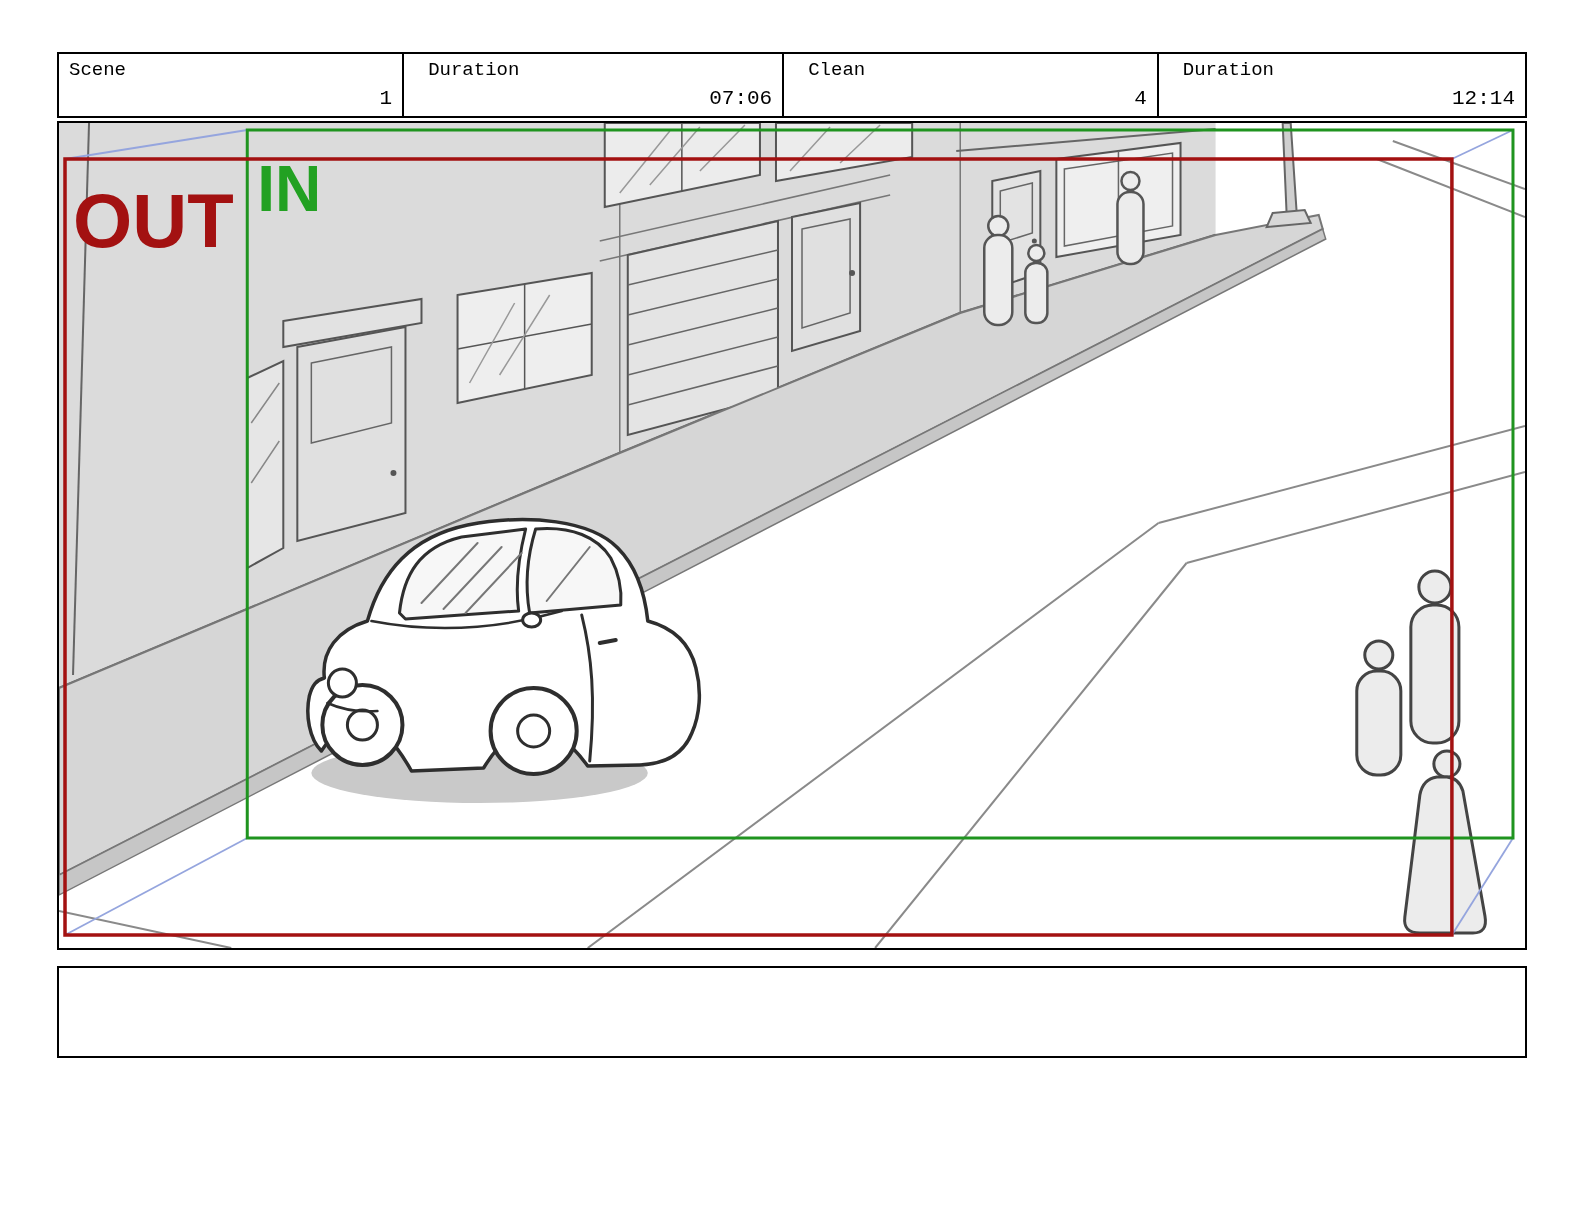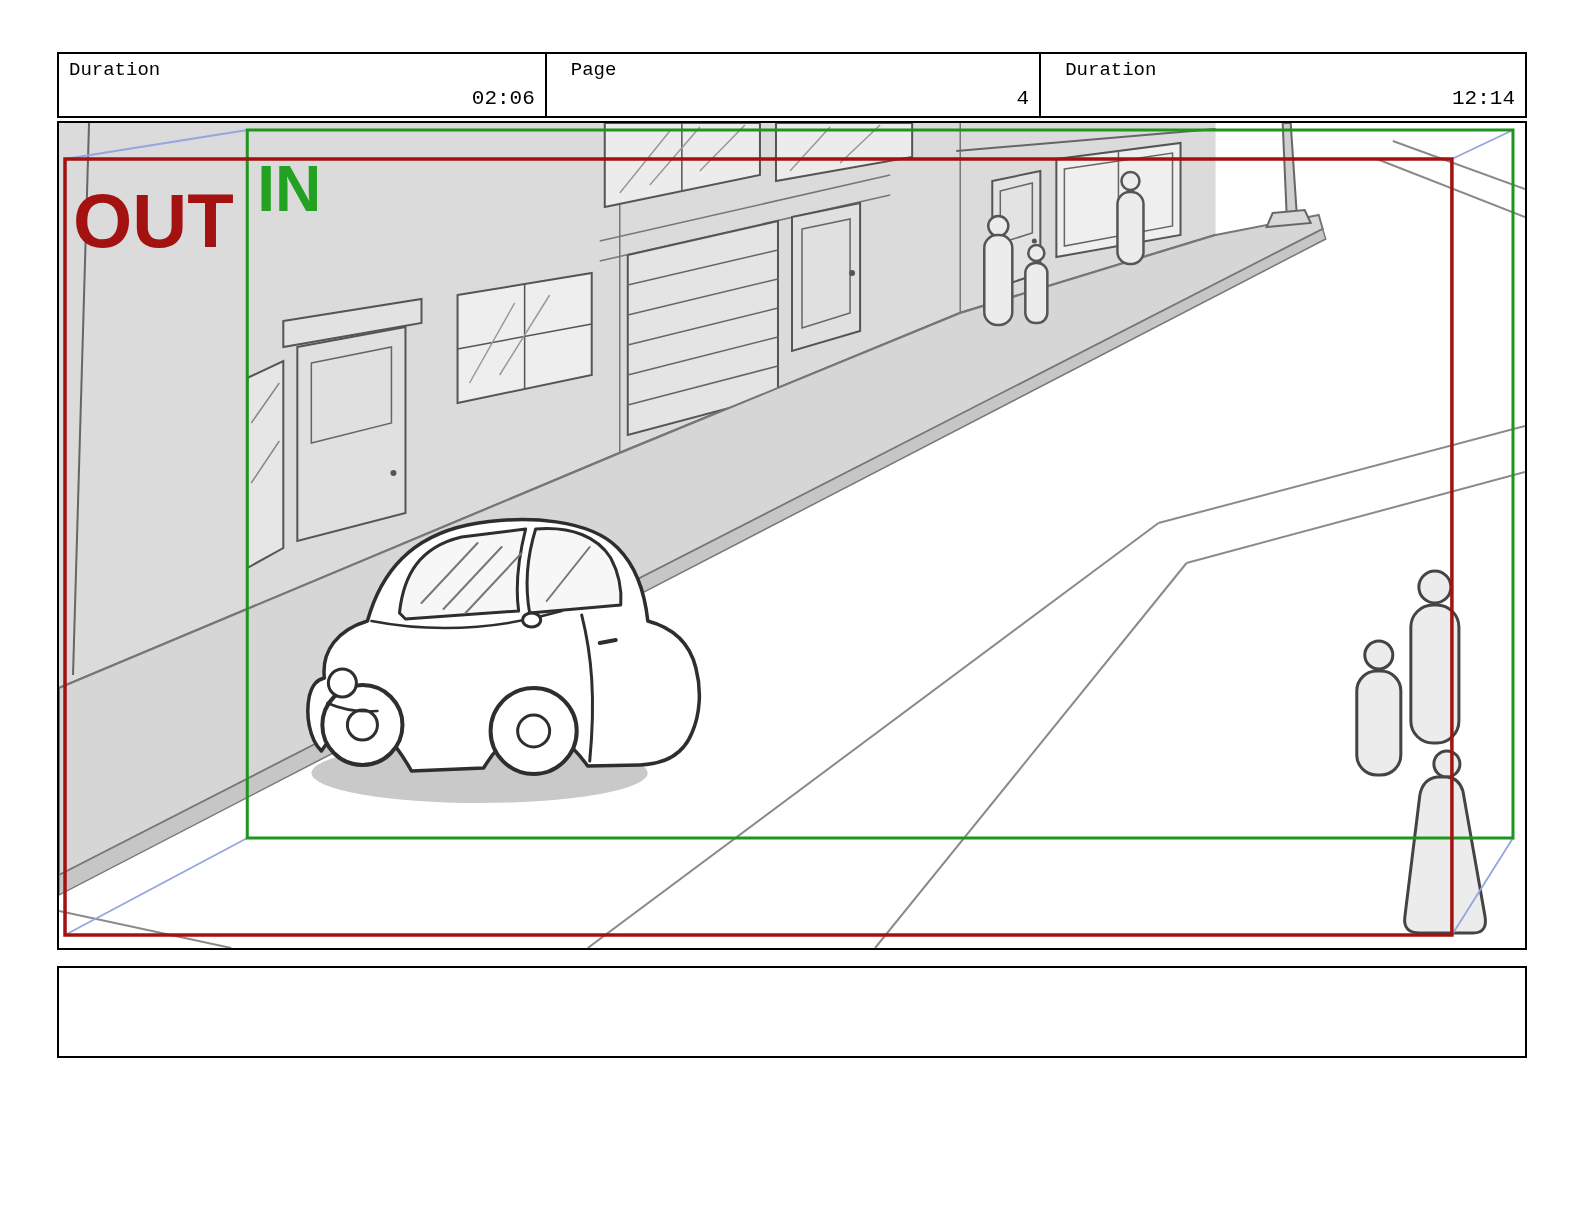--- a/index.html
+++ b/index.html
@@ -49,26 +49,30 @@
   .caption-box{border:2px solid #000;margin-top:16px;height:92px;box-sizing:border-box;}
 </style>
 </head>
 <body>
 
 <div class="page">
   <div class="content">
 
 
     <div class="info-row">
+      <div class="info-cell" style="flex:355">
+        <span class="info-label">Scene</span>
+        <span class="info-value">1</span>
+      </div>
       <div class="info-cell" style="flex:378">
         <span class="info-label">Duration</span>
-        <span class="info-value">02:06</span>
+        <span class="info-value">07:06</span>
       </div>
       <div class="info-cell" style="flex:372">
-        <span class="info-label">Page</span>
+        <span class="info-label">Clean</span>
         <span class="info-value">4</span>
       </div>
       <div class="info-cell" style="flex:365">
         <span class="info-label">Duration</span>
         <span class="info-value">12:14</span>
       </div>
     </div>
 
     <div class="panel">
       <svg class="scene" viewBox="0 0 1464 825" preserveAspectRatio="none">

